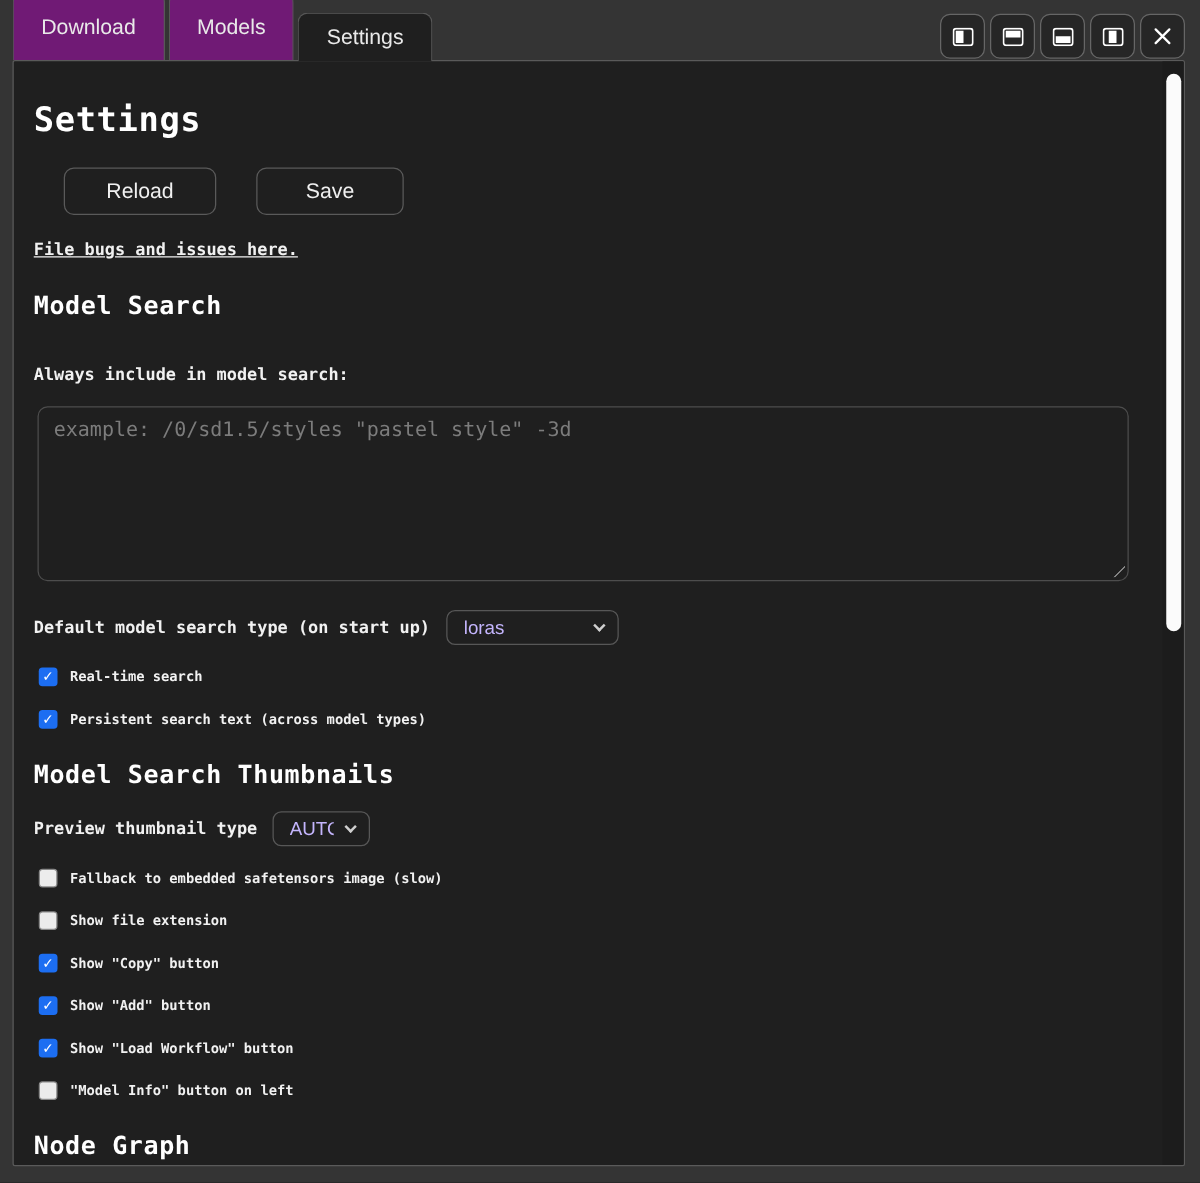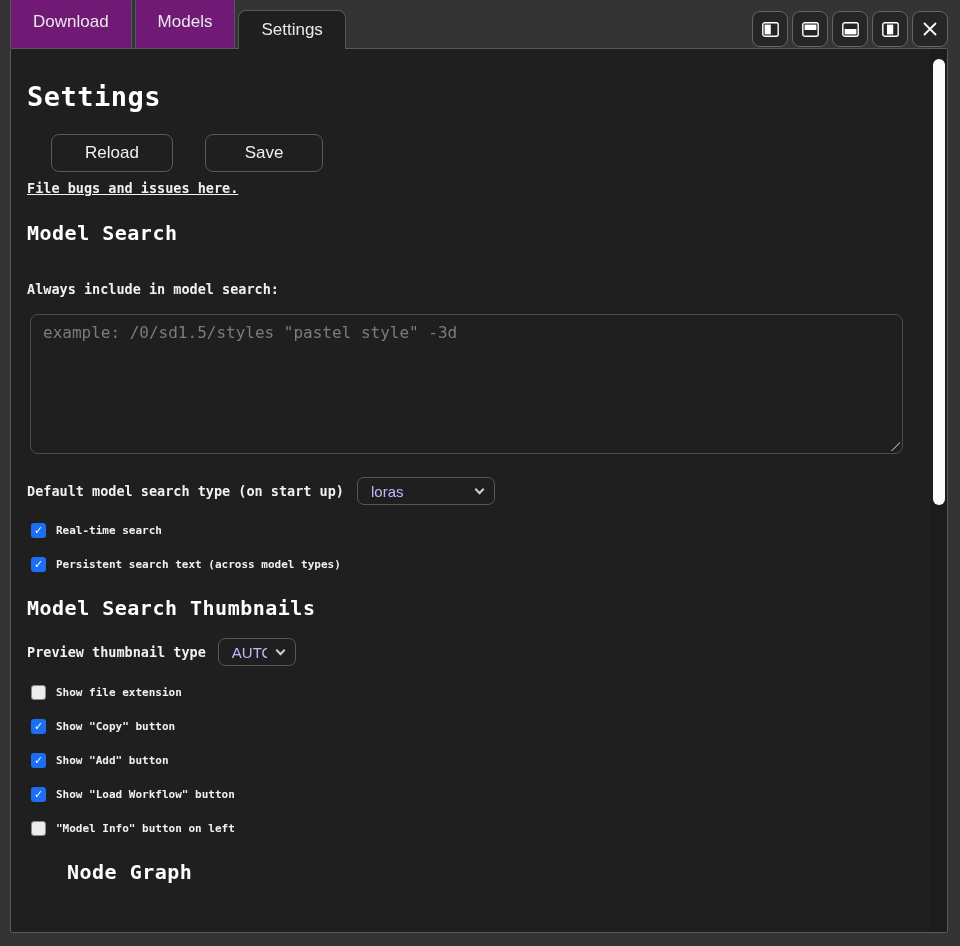--- a/index.html
+++ b/index.html
@@ -73,21 +73,21 @@
     font-size:17px; color:#f0f0f0;
     background:transparent;
     border:1px solid #5a5a5a; border-radius:8px;
     width:122px; height:38px;
     display:flex; align-items:center; justify-content:center;
     cursor:pointer;
     margin-left:24px;
   }
   .btn.save { width:118px; }
   .issues-link {
-    display:inline-block; margin-top:8px;
+    display:inline-block; margin-top:20px;
     font-size:13.5px; font-weight:700;
     color:#f1f1f1; text-decoration:underline;
     cursor:pointer;
   }
   h2.section {
     margin-top:24px;
     font-size:20px; font-weight:700; color:#fff;
     letter-spacing:0.5px;
   }
   .field-label { margin-top:36px; font-size:13.5px; font-weight:700; }
@@ -143,21 +143,21 @@
     width:15px; height:15px; border-radius:3px;
     display:flex; align-items:center; justify-content:center;
     font-size:11px; line-height:1; font-weight:700; color:#fff;
     cursor:pointer; flex:0 0 auto;
     font-family:"DejaVu Sans", sans-serif;
   }
   .checkbox.cb-checked { background:#1c6ef2; }
   .checkbox.cb-unchecked { background:#ececec; border:1px solid #8a8a8a; }
   .cb-label { font-size:11px; font-weight:700; cursor:default; }
 
-  .gap-lg { margin-top:24px;margin-left:40px; }
+  .gap-lg { margin-top:24px; }
 </style>
 </head>
 <body>
 
 <div class="topbar">
   <div class="tabs">
     <div class="tab">
       <span>Download</span>
     </div>
     <div class="tab">
@@ -262,20 +262,24 @@
     <div class="row select-row-2">
       <span class="field-label-inline">Preview thumbnail type</span>
       <span class="sel-wrap">
         <select class="thumb-select">
           <option>AUTO</option>
         </select>
         <span class="chev"></span>
       </span>
     </div>
 
+    <div class="cb-row first">
+      <span class="checkbox cb-unchecked"></span>
+      <span class="cb-label">Fallback to embedded safetensors image (slow)</span>
+    </div>
     <div class="cb-row">
       <span class="checkbox cb-unchecked"></span>
       <span class="cb-label">Show file extension</span>
     </div>
     <div class="cb-row">
       <span class="checkbox cb-checked">✓</span>
       <span class="cb-label">Show "Copy" button</span>
     </div>
     <div class="cb-row">
       <span class="checkbox cb-checked">✓</span>

